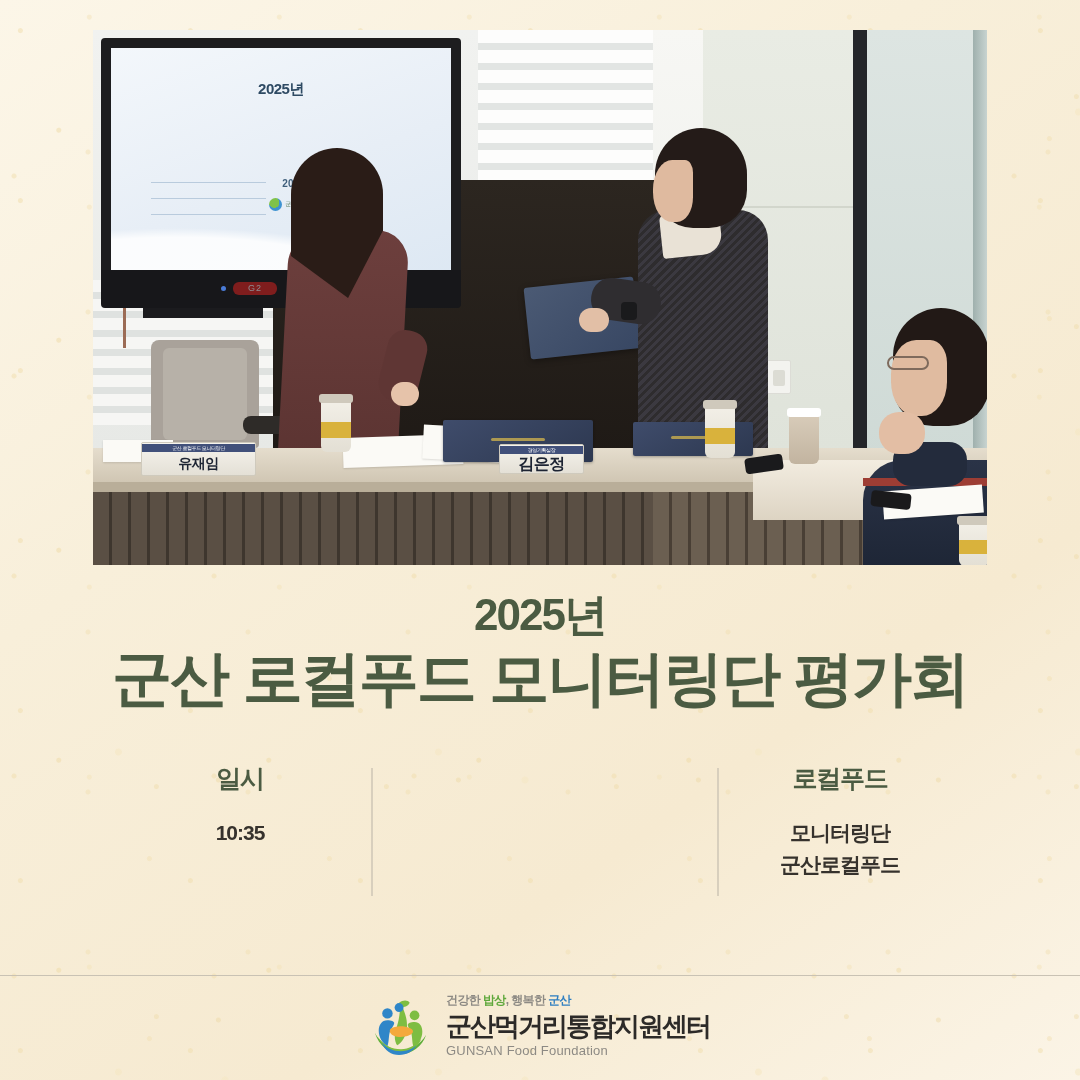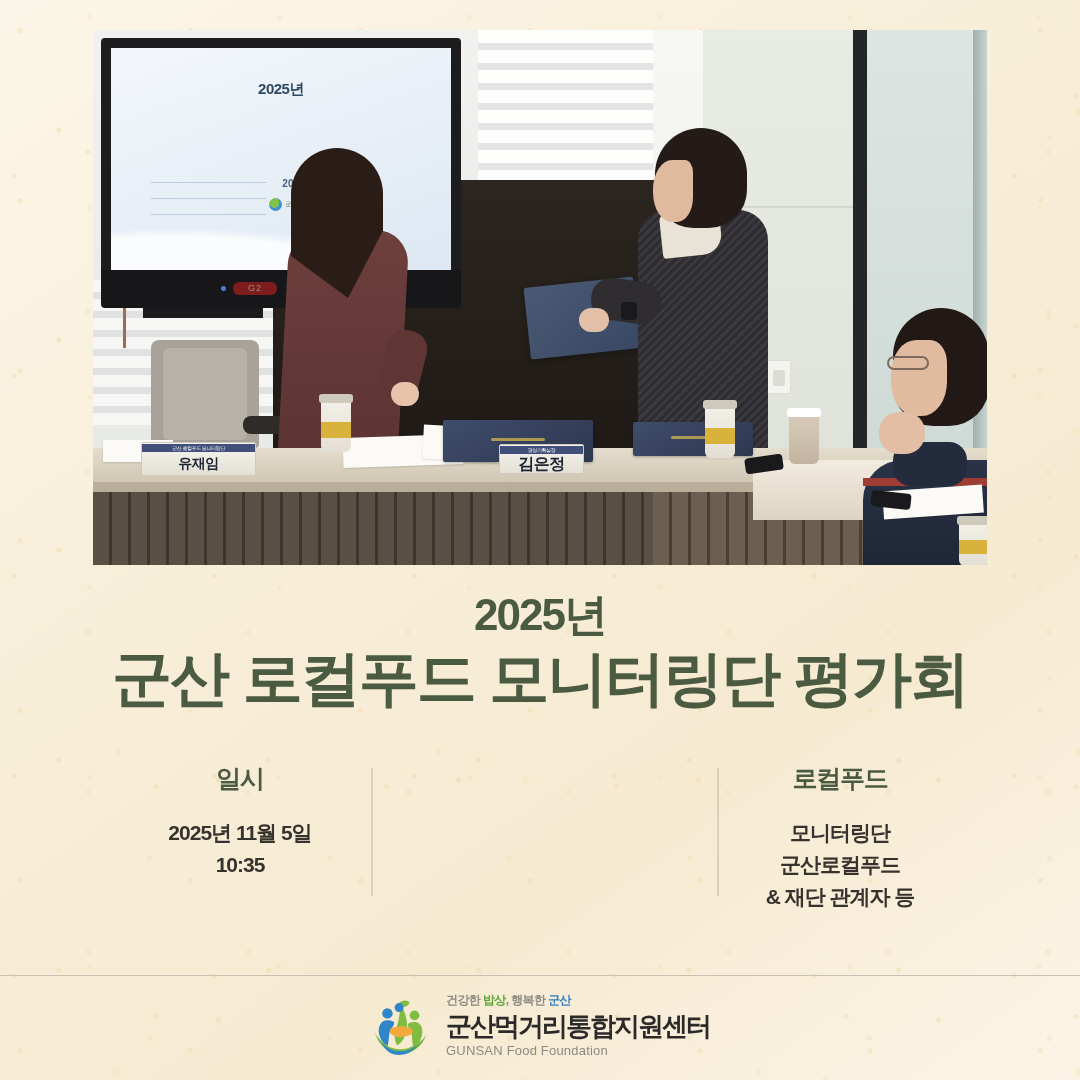--- a/index.html
+++ b/index.html
@@ -343,30 +343,28 @@
   </div>
 
   <div id="title-block">
     <div class="t-year">2025년</div>
     <div class="t-main">군산 로컬푸드 모니터링단 평가회</div>
   </div>
 
   <div id="info">
     <div class="col">
       <h3>일시</h3>
-      <p>2025년 11월 5일</p>
       <p>10:35</p>
     </div>
     <div class="col">
     </div>
     <div class="col">
       <h3>로컬푸드</h3>
       <p>모니터링단</p>
       <p>군산로컬푸드</p>
-      <p>&amp; 재단 관계자 등</p>
     </div>
     <div class="vdiv d1"></div>
     <div class="vdiv d2"></div>
   </div>
 
   <div id="hr"></div>
   <div id="footer">
     <div id="logo-mark">
       <svg viewBox="0 0 64 64" width="62" height="62" aria-hidden="true">
         <circle cx="32" cy="32" r="31" fill="none"></circle>

